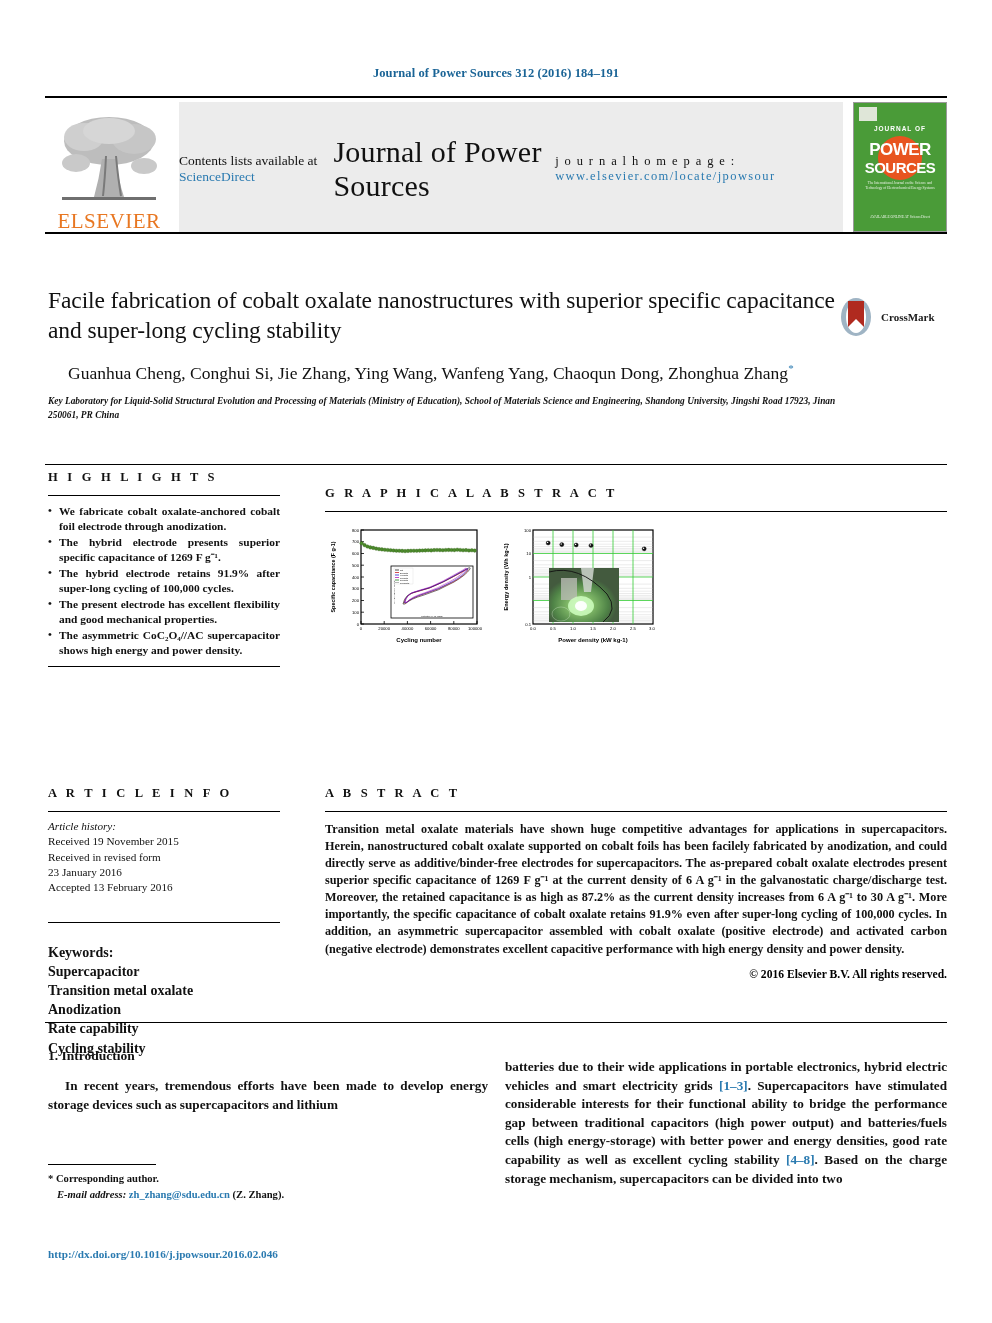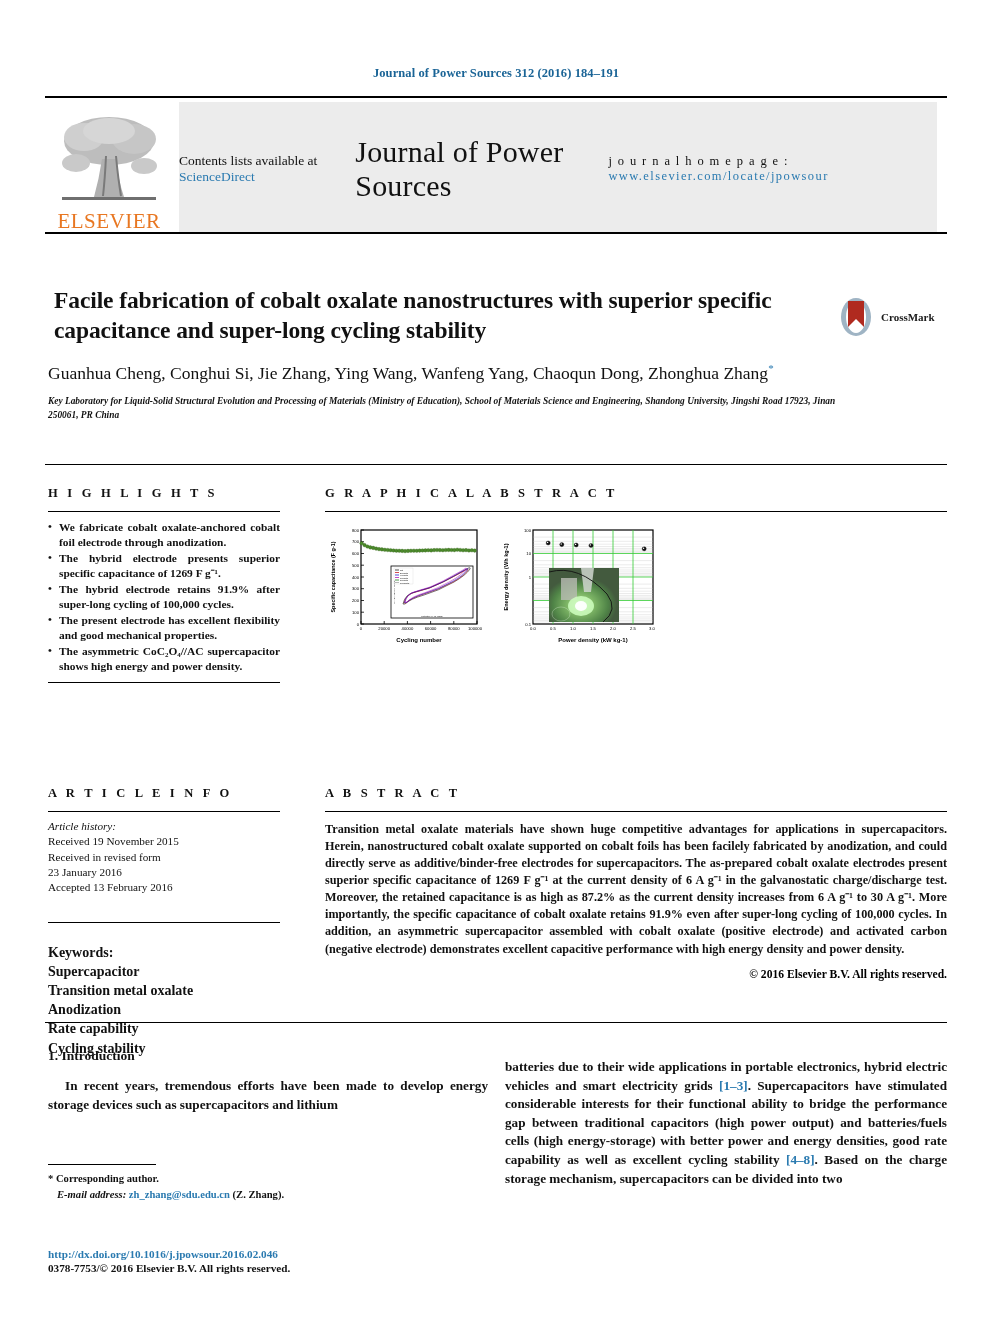--- a/index.html
+++ b/index.html
@@ -81,46 +81,45 @@
              font-size:3.6px; color:#eaf3e6; line-height:1.5; }
   .cv-bot { position:absolute; bottom:10px; left:0; width:100%; text-align:center;
             font-size:3.6px; color:#eaf3e6; line-height:1.6;}
 
   .mast-rule { position:absolute; top:232px; left:45px; width:902px; border-top:2.5px solid #000; }
 
   
   .title-block { position:absolute; top:286px; left:48px; width:790px; }
   .art-title {
     font-family:"Liberation Serif", serif;
-    font-size:23.5px; line-height:1.26; color:#111; font-weight:bold;
+    font-size:23.5px; line-height:1.26; color:#111; font-weight:normal;
     letter-spacing:-0.1px;
-    margin-left:6px;
   }
   .authors {
     margin-top:16px;
-    font-size:17.5px; line-height:1.33; color:#111;
+    font-size:17.5px; line-height:1.33; color:#111;margin-left:20px;
   }
   .authors sup { font-size:11px; color:#2a7ab0; vertical-align:super; }
   .affil {
     margin-top:10px;
     font-size:9.4px; font-style:italic; font-weight:bold; line-height:1.45; color:#111;
   }
 
   .crossmark { position:absolute; top:296px; right:46px; width:108px; height:42px; display:flex; align-items:center; gap:7px; }
   .cm-badge { width:36px; height:40px; position:relative; }
   .cm-label { font-family:"Liberation Serif",serif; font-weight:bold; font-size:11px; color:#1a1a1a; }
 
   .rule-under-title { position:absolute; top:464px; left:45px; width:902px; border-top:1.2px solid #000; }
 
   
   .sec-head {
     font-family:"Liberation Serif", serif;
     font-weight:bold; font-size:12.5px; letter-spacing:3.2px; color:#111;
   }
-  .col-left { position:absolute; left:48px; top:486px; width:232px; }
+  .col-left { position:absolute; left:48px; top:470px; width:232px; }
   .col-right { position:absolute; left:325px; top:486px; width:622px; }
 
   .hl-rule { border-top:1.4px solid #000; margin-top:10px; }
   .hl-list { list-style:none; margin:8px 0 0 0; padding:0; }
   .hl-list li {
     position:relative; padding-left:11px; margin-bottom:1px;
     font-size:11.4px; line-height:1.32; text-align:justify; font-weight:bold; color:#111;
   }
   .hl-list li:before {
     content:"\2022"; position:absolute; left:0; top:-1px; font-size:11px;
@@ -208,20 +207,30 @@
       <div class="mast-center">
         <div class="contents-line">
           <span>Contents lists available at </span><a href="#">ScienceDirect</a>
         </div>
         <div class="journal-name">Journal of Power Sources</div>
         <div class="homepage-line">
           <span>j o u r n a l   h o m e p a g e :  </span><span class="hp-url">www.elsevier.com/locate/jpowsour</span>
         </div>
       </div>
 
+      <div class="cover-thumb">
+        <div class="cv-top"></div>
+        <div class="cv-jol">JOURNAL OF</div>
+        <div class="cv-sun"></div>
+        <div class="cv-power">POWER</div>
+        <div class="cv-sources">SOURCES</div>
+        <div class="cv-desc">The International Journal on the Science and Technology of Electrochemical Energy Systems</div>
+        <div class="cv-bot">AVAILABLE ONLINE AT
+ScienceDirect</div>
+      </div>
 
     </div>
   </div>
   <div class="mast-rule"></div>
 
   <div class="title-block">
     <div class="art-title">Facile fabrication of cobalt oxalate nanostructures with superior specific capacitance and super-long cycling stability</div>
     <div class="authors"><span>Guanhua Cheng, Conghui Si, Jie Zhang, Ying Wang, Wanfeng Yang, Chaoqun Dong, Zhonghua Zhang</span><sup>*</sup></div>
     <div class="affil">Key Laboratory for Liquid-Solid Structural Evolution and Processing of Materials (Ministry of Education), School of Materials Science and Engineering, Shandong University, Jingshi Road 17923, Jinan 250061, PR China</div>
   </div>
@@ -532,16 +541,15 @@
       <span>(Z. Zhang).</span>
     </div>
   </div>
 
   <div class="body-right">
     <div class="para noindent"><span>batteries due to their wide applications in portable electronics, hybrid electric vehicles and smart electricity grids </span><span class="ref">[1–3]</span><span>. Supercapacitors have stimulated considerable interests for their functional ability to bridge the performance gap between traditional capacitors (high power output) and batteries/fuels cells (high energy-storage) with better power and energy densities, good rate capability as well as excellent cycling stability </span><span class="ref">[4–8]</span><span>. Based on the charge storage mechanism, supercapacitors can be divided into two</span></div>
   </div>
 
   <div class="doi-block">
     <div class="doi-link">http://dx.doi.org/10.1016/j.jpowsour.2016.02.046</div>
-    <div class="issn">0378-7753/© 2016 Elsevier B.V. All rights reserved.</div>
   </div>
 
 </div>
 
 </body></html>

